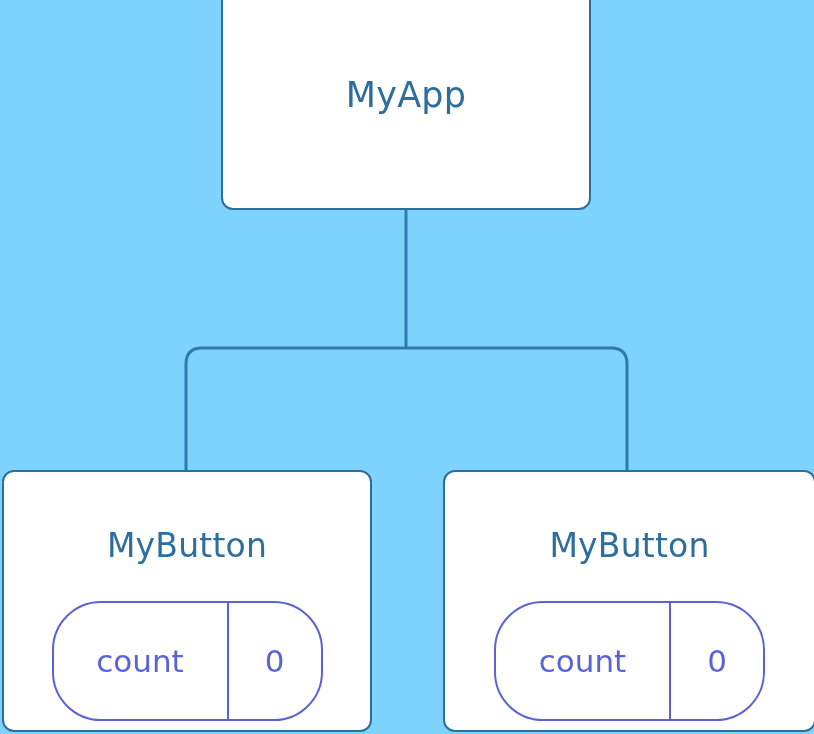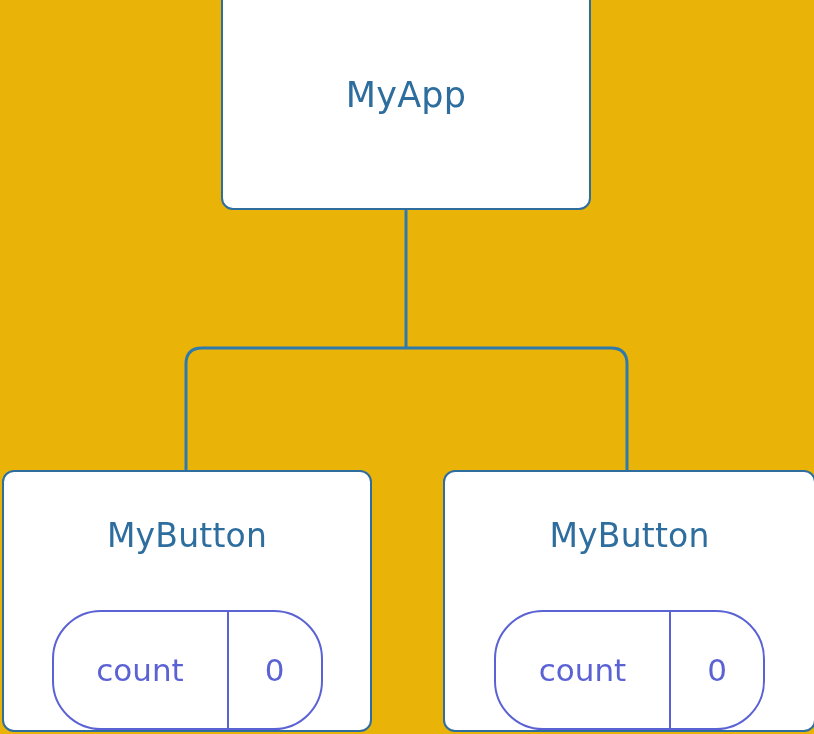--- a/index.html
+++ b/index.html
@@ -9,21 +9,21 @@
   body {
     width: 814px;
     height: 734px;
     overflow: hidden;
     font-family: "DejaVu Sans", "Liberation Sans", sans-serif;
   }
   #canvas {
     position: relative;
     width: 814px;
     height: 734px;
-    background: #eab308;
+    background: #7dd3fc;
     overflow: hidden;
   }
   #edges {
     position: absolute;
     left: 0;
     top: 0;
     width: 814px;
     height: 734px;
   }
   .node {
@@ -51,21 +51,21 @@
     justify-content: center;
   }
   #node-root .node-title {
     font-size: 35px;
     margin-top: 18px;
   }
   
   .node-child {
     top: 470px;
     height: 262px;
-    justify-content: space-between;
+    justify-content: center;
     gap: 12px;
   }
   .node-child .node-title {
     font-size: 33px;
     margin-top: 44px;
   }
   #node-child-0 {
     left: 2px;
     width: 370px;
   }

